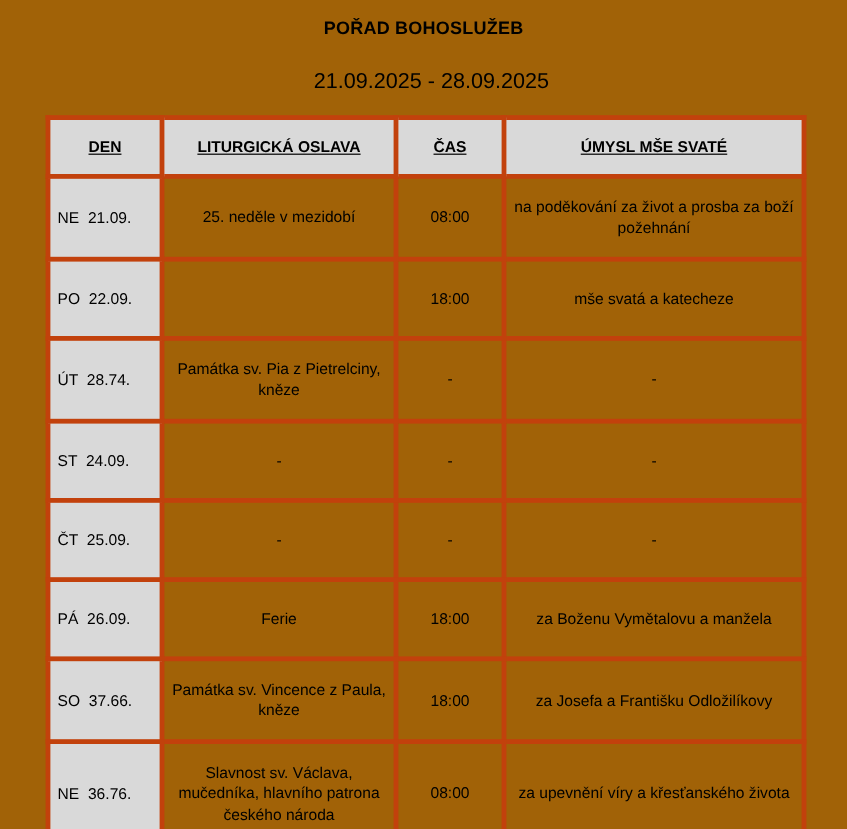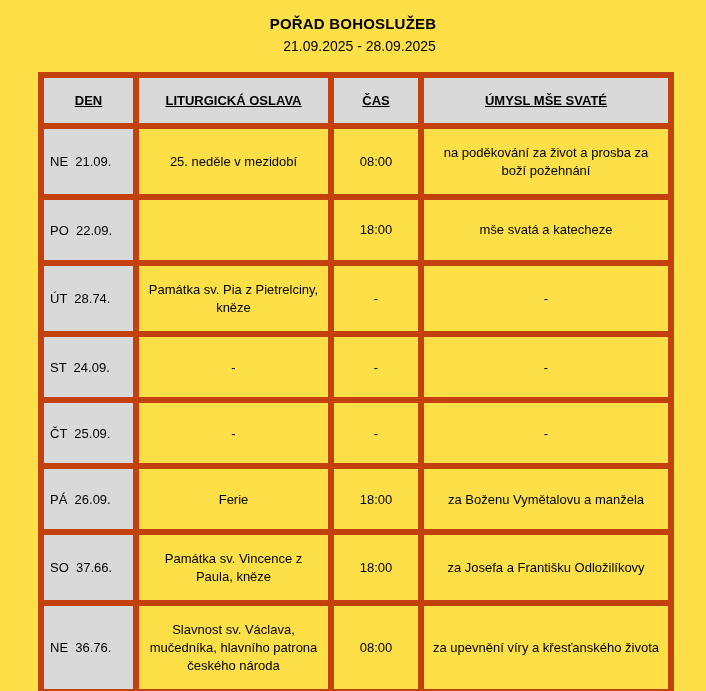--- a/index.html
+++ b/index.html
@@ -5,51 +5,51 @@
   html, body {
     margin: 0;
     padding: 0;
     background: #ffffff;
     font-family: "Liberation Sans", sans-serif;
     color: #000000;
   }
   .page {
     width: 706px;
     height: 691px;
-    background: #fde047;
+    background: #a16207;
     box-sizing: border-box;
     padding-top: 14px;
   }
   .doc-header {
     text-align: center;
     line-height: 1.35;
   }
   .title-line {
     font-size: 15px;
     font-weight: bold;
     letter-spacing: 0.2px;
   }
   .date-line {
-    font-size: 14px;
+    font-size: 18px;
     font-weight: normal;
-    margin-top: 3px;
+    margin-top: 21px;
     padding-left: 13px;
   }
   .schedule-wrap {
     margin: 16px 0 0 38px;
   }
   table.schedule {
     border-collapse: collapse;
     table-layout: fixed;
     width: 630px;
     border: 3px solid #000000;
   }
   table.schedule th,
   table.schedule td {
-    border: 6px solid #c2410c;
+    border: 4px solid #c2410c;
     font-size: 13px;
     vertical-align: middle;
     box-sizing: border-box;
     padding: 15px 6px;
     margin-top: 36px;
   }
   th.col-header {
     background: #d9d9d9;
     font-weight: bold;
     text-decoration: underline;

